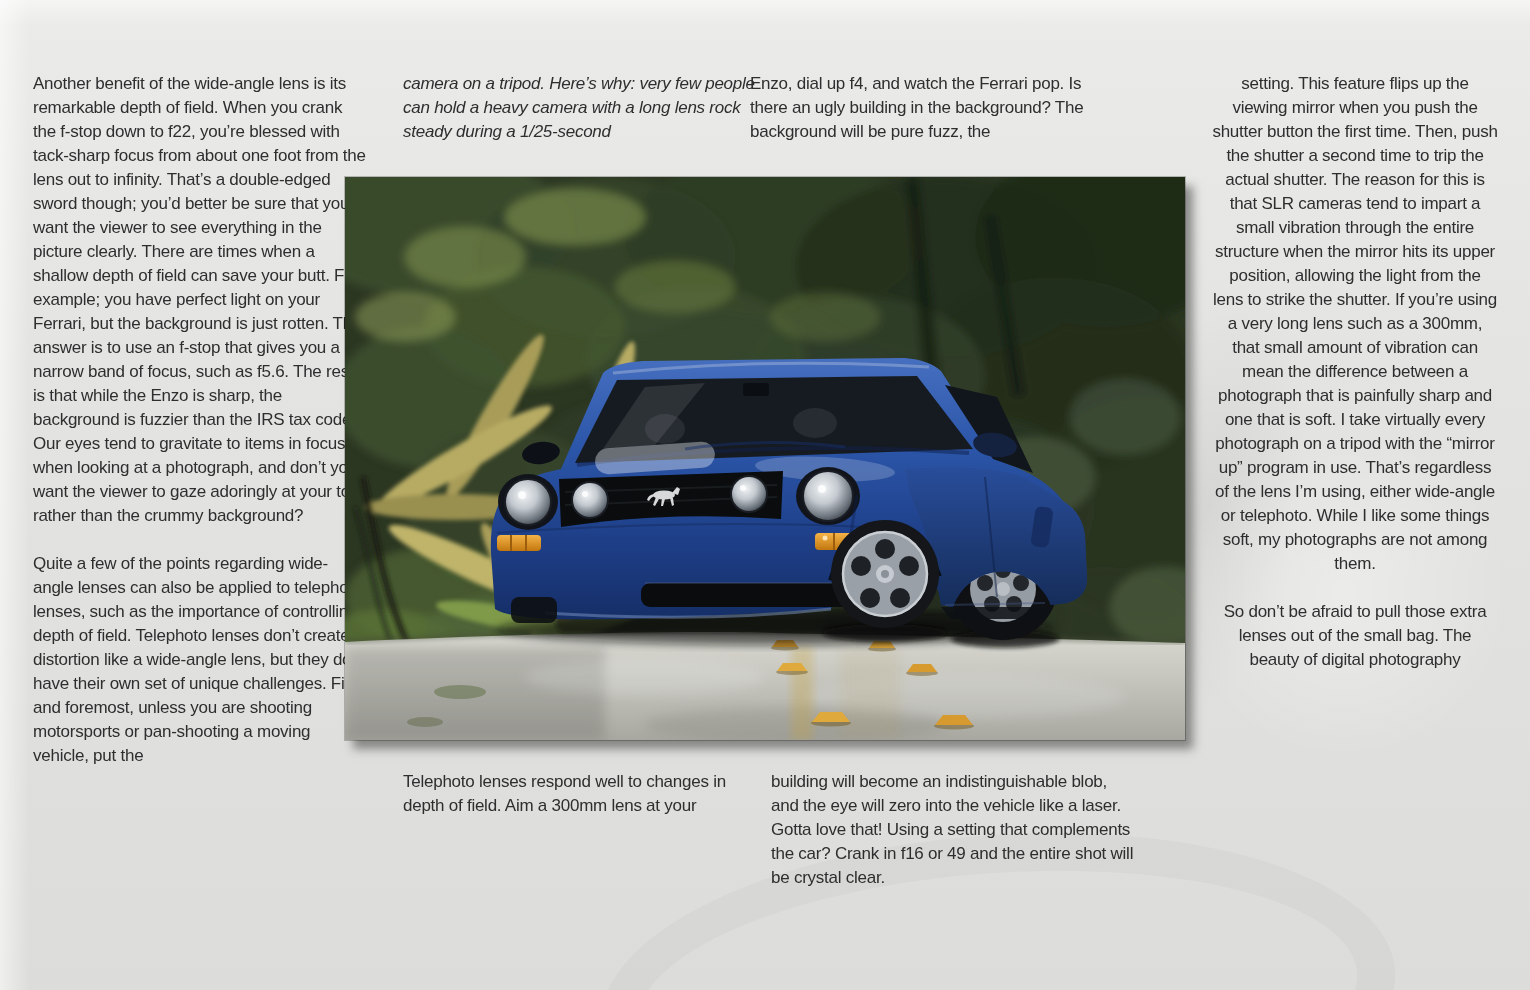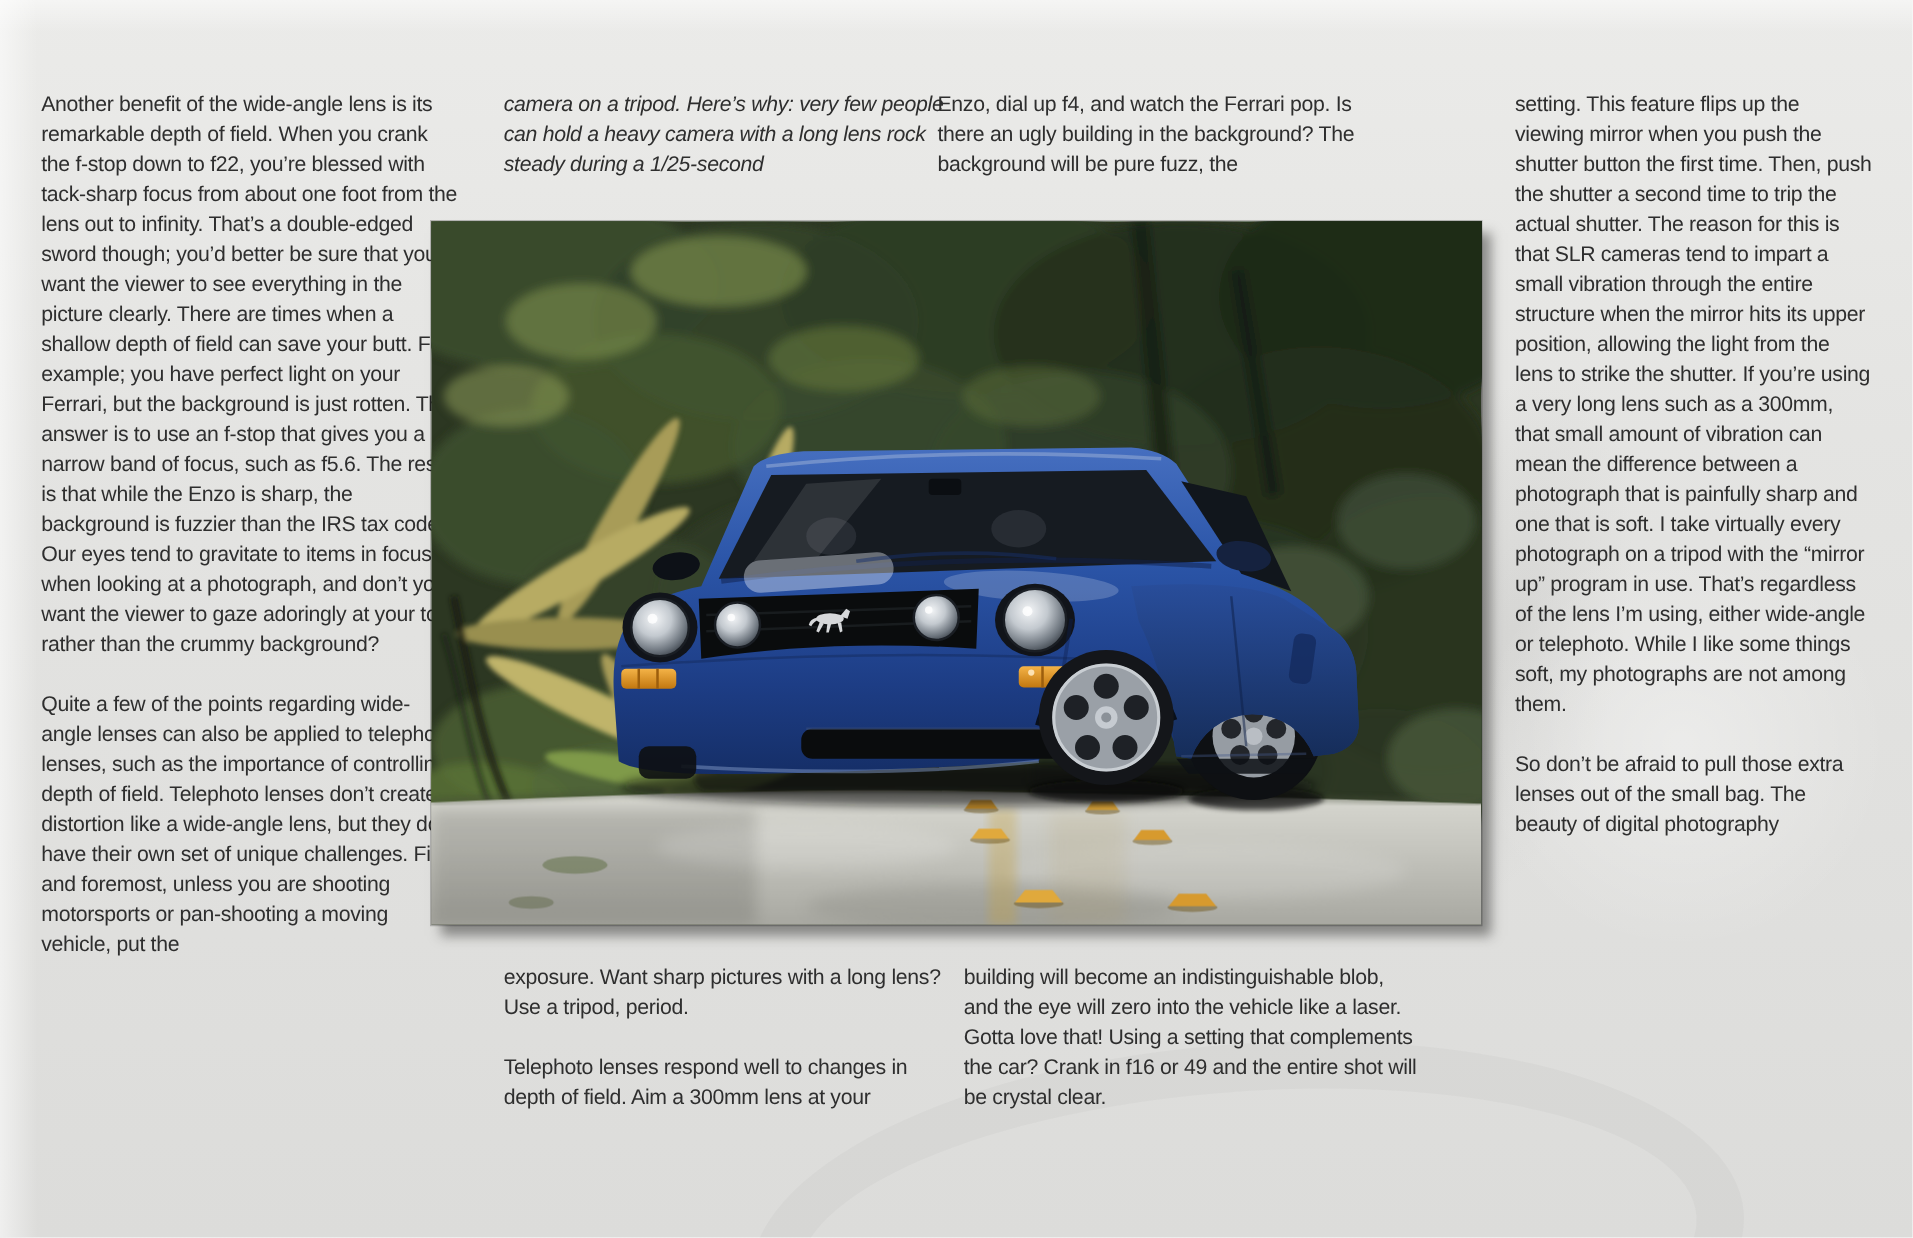--- a/index.html
+++ b/index.html
@@ -20,21 +20,21 @@
   #sheen{left:1180px;top:430px;width:330px;height:330px;
     background:radial-gradient(closest-side,rgba(255,255,255,.35),rgba(255,255,255,0));}
 
   .col{position:absolute;color:#2e2e2e;font-size:17px;line-height:24px;letter-spacing:-0.25px;}
   .col p{margin:0;}
   .col p + p{margin-top:24px;}
   #col1{left:33px;top:72px;width:334px;}
   #col2top{left:403px;top:72px;width:360px;font-style:italic;}
   #col3top{left:750px;top:72px;width:362px;}
   #col4{left:1140px;top:72px;width:358px;}
-  #col4 .indent{margin-left:72px;}
+  #col4 .indent{margin-left:72px;text-align:center;}
   #col4 .indent p{margin:0;}
   #col4 .indent p + p{margin-top:24px;}
   #col4 .outro{margin-top:0;}
   #col2bottom{left:403px;top:770px;width:360px;}
   #col3bottom{left:771px;top:770px;width:366px;}
 
   .photo{position:absolute;left:345px;top:177px;width:840px;height:563px;margin:0;
     box-shadow:8px 9px 9px rgba(48,48,46,.5);outline:1px solid rgba(0,0,0,.22);}
   .photo svg{display:block;width:100%;height:100%;}
 </style>
@@ -61,21 +61,20 @@
 </div>
 
 <div class="col" id="col4">
   <div class="indent">
     <p>setting. This feature flips up the viewing mirror when you push the shutter button the first time. Then, push the shutter a second time to trip the actual shutter. The reason for this is that SLR cameras tend to impart a small vibration through the entire structure when the mirror hits its upper position, allowing the light from the lens to strike the shutter. If you’re using a very long lens such as a 300mm, that small amount of vibration can mean the difference between a photograph that is painfully sharp and one that is soft. I take virtually every photograph on a tripod with the “mirror up” program in use. That’s regardless of the lens I’m using, either wide-angle or telephoto. While I like some things soft, my photographs are not among them.</p>
     <p>So don’t be afraid to pull those extra lenses out of the small bag. The beauty of digital photography</p>
   </div>
 </div>
 
 <div class="col" id="col2bottom">
-  <p>exposure. Want sharp pictures with a long lens? Use a tripod, period.</p>
   <p>Telephoto lenses respond well to changes in depth of field. Aim a 300mm lens at your</p>
 </div>
 
 <div class="col" id="col3bottom">
   <p>building will become an indistinguishable blob, and the eye will zero into the vehicle like a laser. Gotta love that! Using a setting that complements the car? Crank in f16 or 49 and the entire shot will be crystal clear.</p>
 </div>
 
 <figure class="photo">
 <svg viewBox="0 0 840 563" xmlns="http://www.w3.org/2000/svg">
   <defs>

